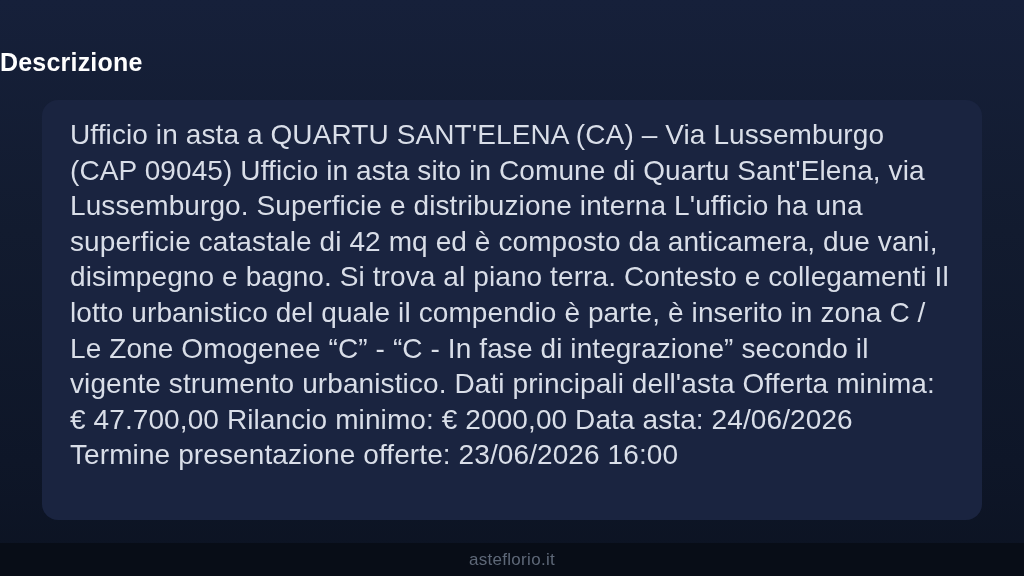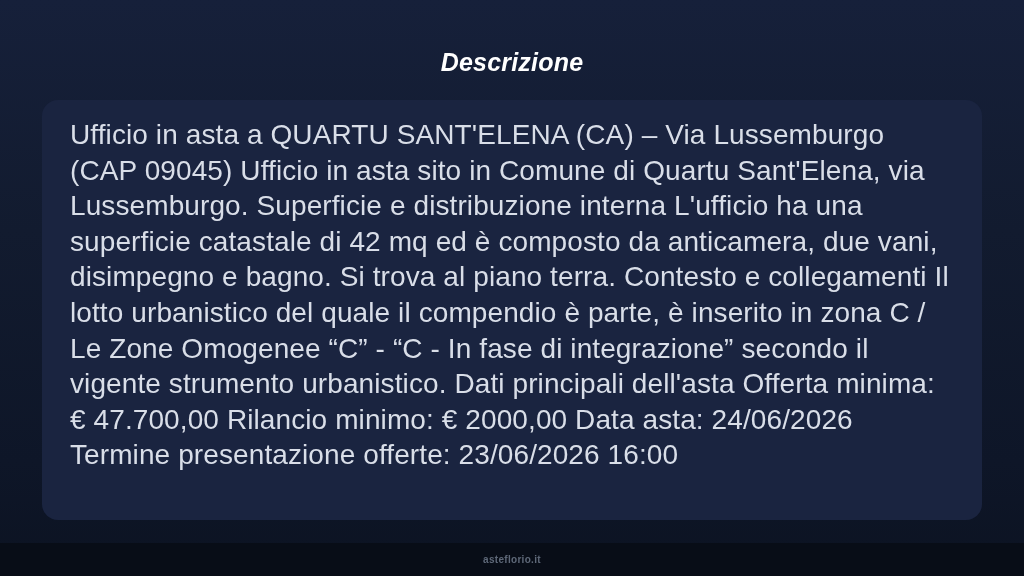--- a/index.html
+++ b/index.html
@@ -11,26 +11,24 @@
   }
   body {
     position: relative;
     background: linear-gradient(180deg, #16203a 0%, #121b2f 40%, #0e1628 80%, #0c1322 100%);
   }
   .page-title {
     position: absolute;
     top: 48px;
     left: 0;
     width: 1024px;
-    text-align: center;
     color: #ffffff;
     font-size: 25px;
     font-weight: bold;
     letter-spacing: 0.2px;
-    font-style: italic;
   }
   .description-card {
     position: absolute;
     left: 42px;
     top: 100px;
     width: 940px;
     height: 420px;
     background: #1a2440;
     border-radius: 16px;
     padding: 17px 28px;
@@ -47,22 +45,22 @@
     bottom: 0;
     width: 1024px;
     height: 33px;
     background: #080d17;
     display: flex;
     align-items: center;
     justify-content: center;
   }
   .footer-text {
     color: #5e6878;
-    font-size: 10px;
-    font-weight: bold;
+    font-size: 17px;
+    font-weight: normal;
     letter-spacing: 0.3px;
   }
 </style>
 </head>
 <body>
 
 <h1 class="page-title">Descrizione</h1>
 
 <div class="description-card">
   <p class="description-text">Ufficio in asta a QUARTU SANT'ELENA (CA) – Via Lussemburgo (CAP 09045) Ufficio in asta sito in Comune di Quartu Sant'Elena, via Lussemburgo. Superficie e distribuzione interna L'ufficio ha una superficie catastale di 42 mq ed è composto da anticamera, due vani, disimpegno e bagno. Si trova al piano terra. Contesto e collegamenti Il lotto urbanistico del quale il compendio è parte, è inserito in zona C / Le Zone Omogenee “C” - “C - In fase di integrazione” secondo il vigente strumento urbanistico. Dati principali dell'asta Offerta minima: € 47.700,00 Rilancio minimo: € 2000,00 Data asta: 24/06/2026 Termine presentazione offerte: 23/06/2026 16:00</p>

